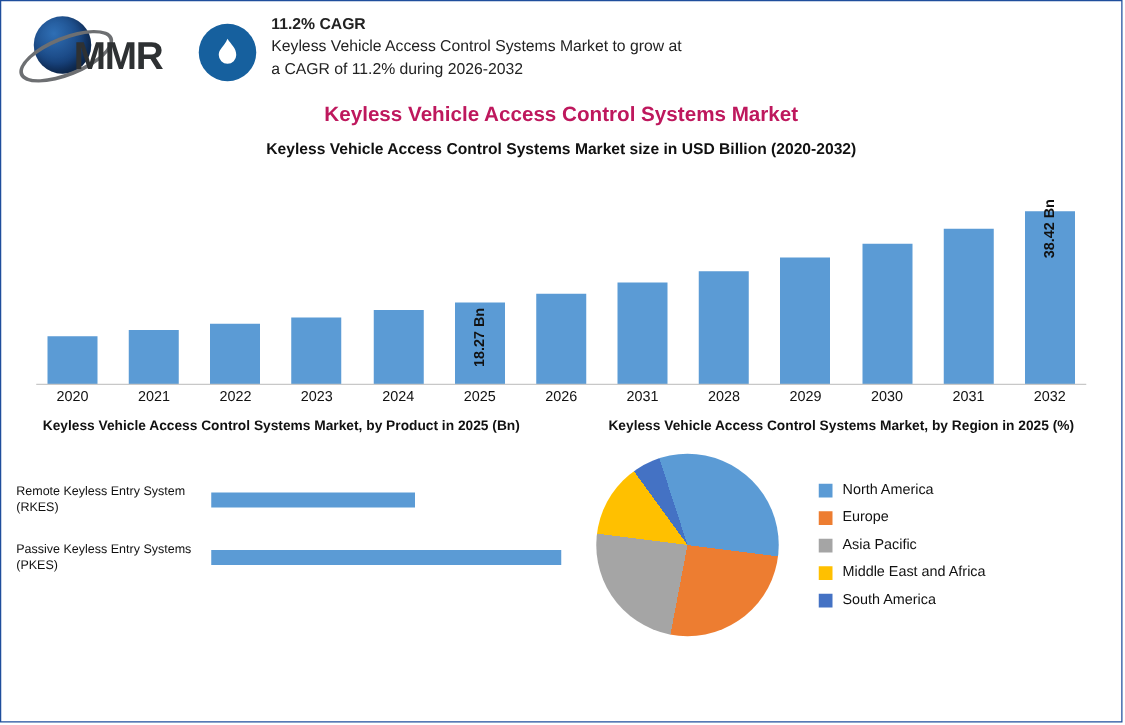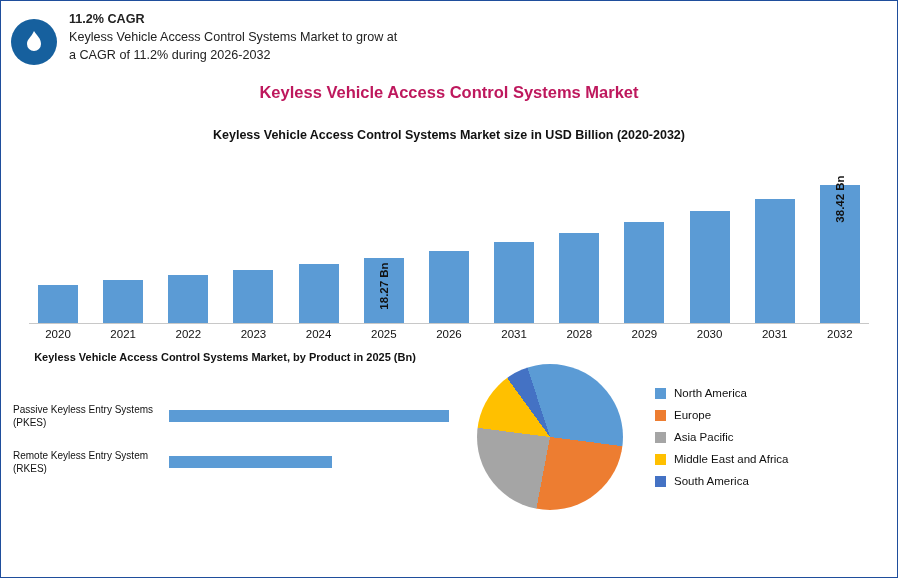--- a/index.html
+++ b/index.html
@@ -100,21 +100,21 @@
     font-size: 16.5px;
     font-weight: bold;
     color: #be185d;
     margin-top: 4px;
   }
   .sub-title {
     text-align: center;
     font-size: 12.5px;
     font-weight: bold;
     color: #111111;
-    margin-top: 26px;
+    margin-top: 10px;
   }
 
   
   .barchart {
     position: relative;
     margin: 14px 28px 0 28px;
     height: 168px;
   }
   .bars {
     position: absolute;
@@ -255,20 +255,25 @@
     flex: 0 0 11px;
   }
 </style>
 </head>
 <body>
 
 <div id="page">
 
   <div class="header">
 
+    <div class="logo">
+      <div class="logo-globe"></div>
+      <div class="logo-ring"></div>
+      <div class="logo-text">MMR</div>
+    </div>
 
 
     <div class="hl-block second">
       <div class="hl-icon">
         <svg width="20" height="24" viewBox="0 0 20 24">
             <path d="M10 1 C13 6 17 8 17 14 A7 7 0 0 1 3 14 C3 9 7 8 10 1 Z" fill="#ffffff"></path>
           </svg>
       </div>
       <div class="hl-text">
         <b>11.2% CAGR</b><br>
@@ -344,35 +349,36 @@
       <div class="xlabel">2031</div>
       <div class="xlabel">2032</div>
     </div>
 
   <div class="lower">
 
     <div class="panel">
       <div class="panel-title">Keyless Vehicle Access Control Systems Market, by Product in 2025 (Bn)</div>
       <div class="hbars" id="hbars">
           <div class="hbar-row">
+            <div class="hbar-label">Remote Keyless Entry System (RKES)</div>
+            <div class="hbar-track">
+              <div class="hbar" style="width: 58.1818%; background: rgb(91, 155, 213);"></div>
+            </div>
+          </div>
+          <div class="hbar-row">
             <div class="hbar-label">Passive Keyless Entry Systems (PKES)</div>
             <div class="hbar-track">
               <div class="hbar" style="width: 100%; background: rgb(91, 155, 213);"></div>
             </div>
           </div>
-          <div class="hbar-row">
-            <div class="hbar-label">Remote Keyless Entry System (RKES)</div>
-            <div class="hbar-track">
-              <div class="hbar" style="width: 58.1818%; background: rgb(91, 155, 213);"></div>
-            </div>
-          </div>
         </div>
     </div>
 
     <div class="panel">
+      <div class="panel-title">Keyless Vehicle Access Control Systems Market, by Region in 2025 (%)</div>
       <div class="pie-wrap">
         <div class="pie" id="pie" style="background: conic-gradient(from -18deg, rgb(91, 155, 213) 0deg, rgb(91, 155, 213) 115.2deg, rgb(237, 125, 49) 115.2deg, rgb(237, 125, 49) 208.8deg, rgb(165, 165, 165) 208.8deg, rgb(165, 165, 165) 295.2deg, rgb(255, 192, 0) 295.2deg, rgb(255, 192, 0) 342deg, rgb(68, 114, 196) 342deg, rgb(68, 114, 196) 360deg);"></div>
         <div class="legend" id="legend">
             <div class="legend-item">
               <span class="legend-swatch" style="background: rgb(91, 155, 213);"></span>
               <span>North America</span>
             </div>
             <div class="legend-item">
               <span class="legend-swatch" style="background: rgb(237, 125, 49);"></span>
               <span>Europe</span>

